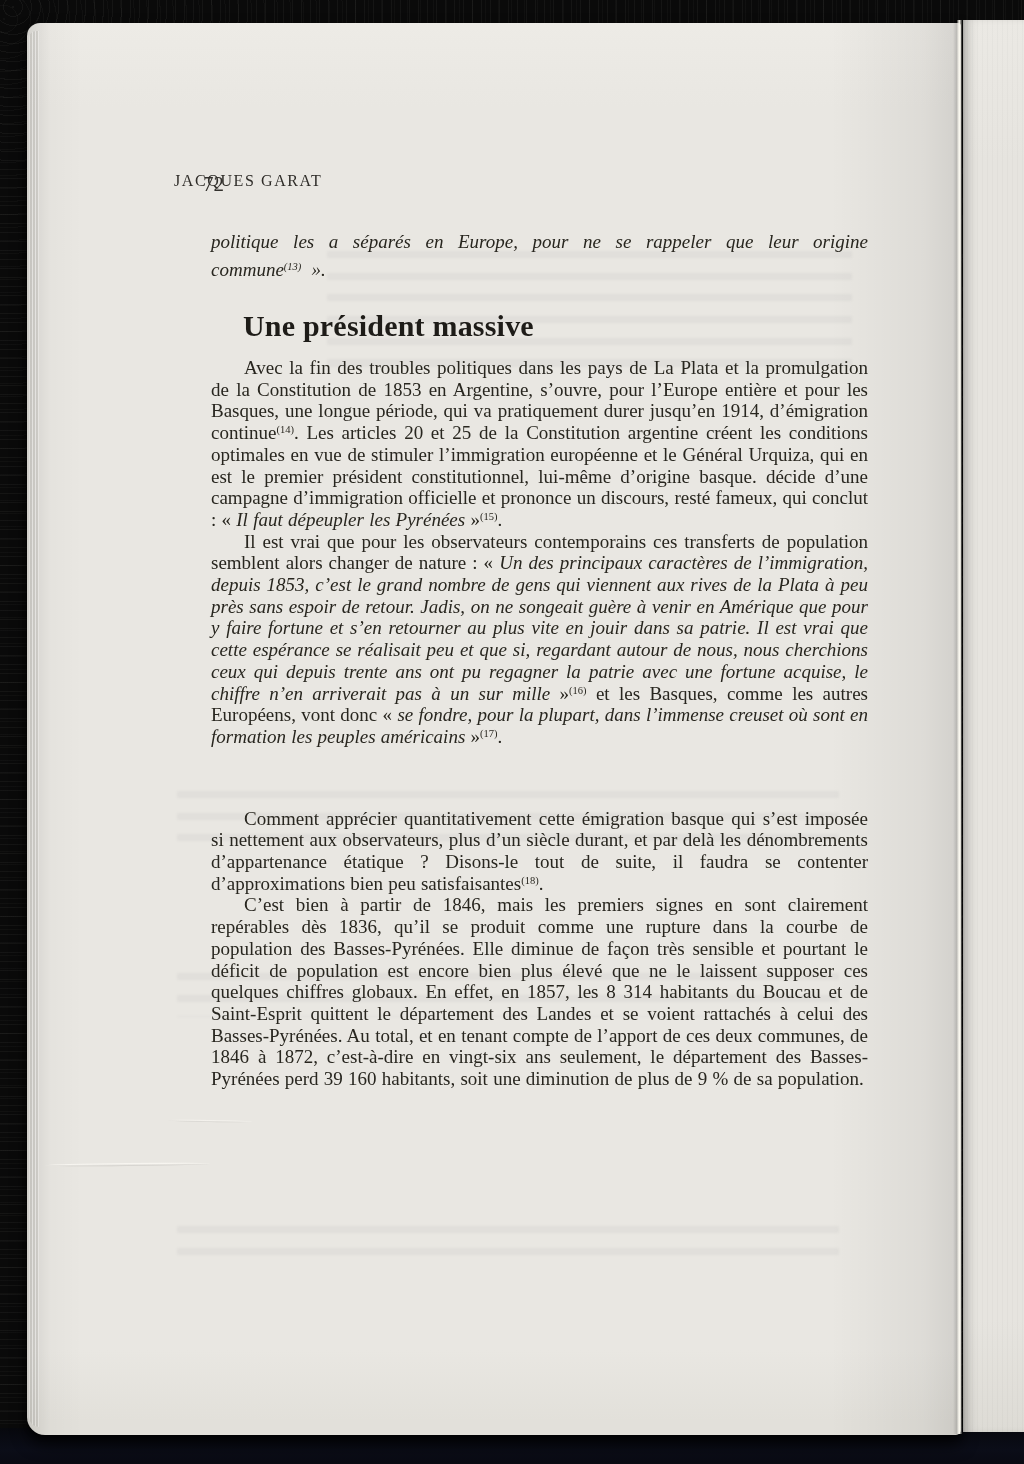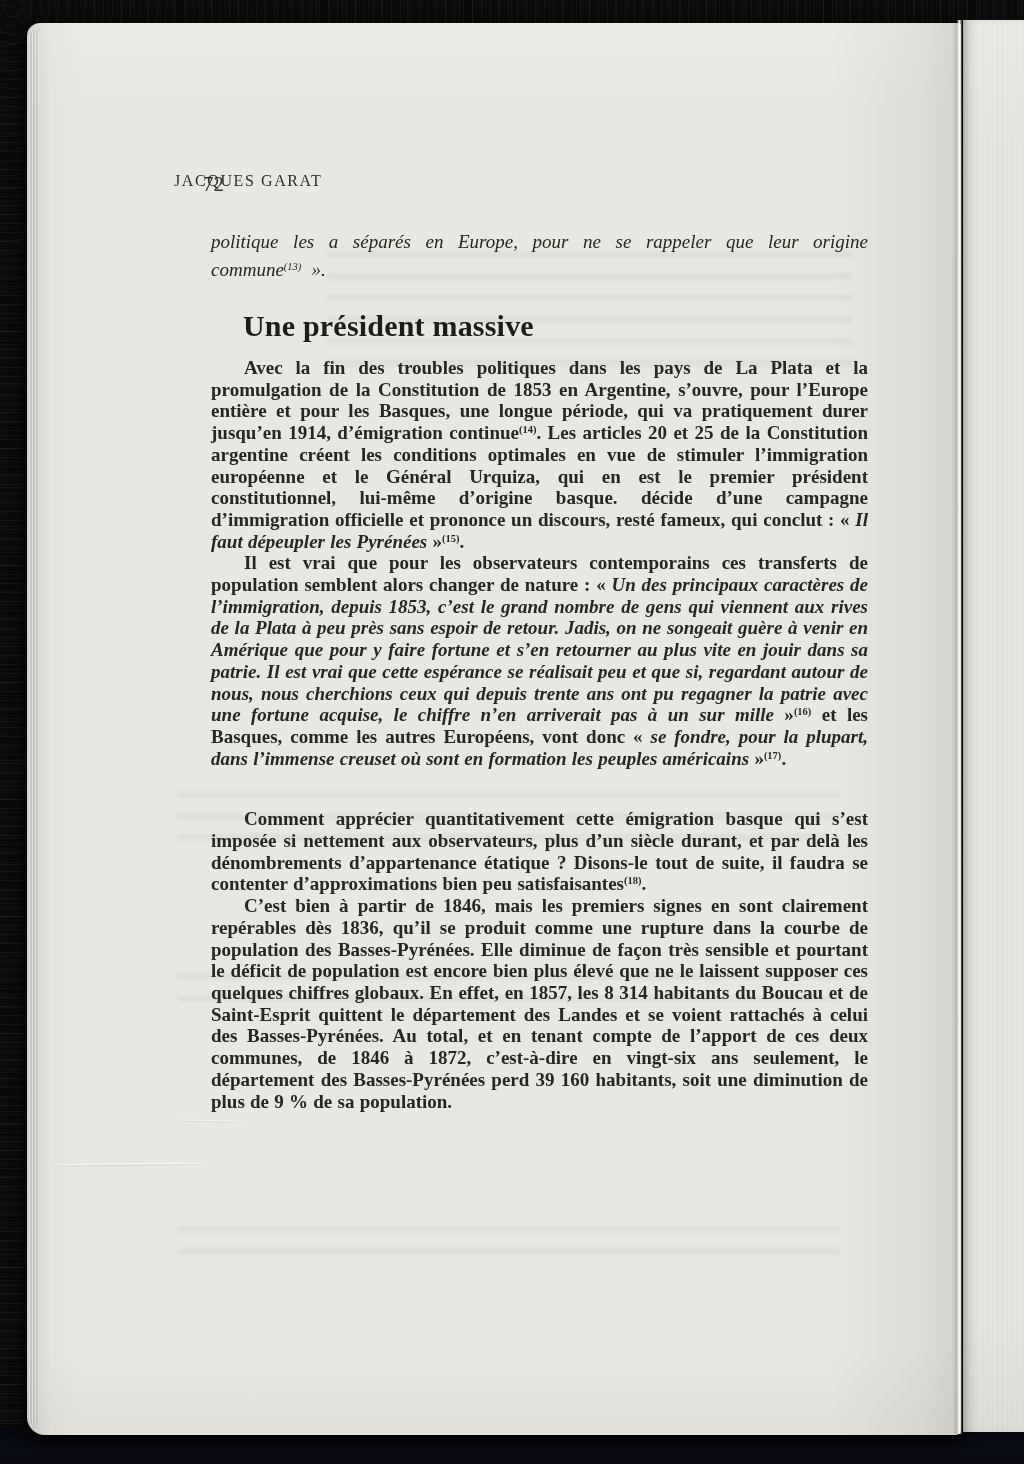--- a/index.html
+++ b/index.html
@@ -95,24 +95,23 @@
     color: #1e1c18;
     letter-spacing: 0.2px;
   }
   p.body {
     margin: 0;
     font-size: 19px; line-height: 21.7px;
     text-align: justify;
     text-indent: 33px;
     hyphens: auto;
     word-spacing: 0.5px;
-    font-weight: bold;
   }
   p.body.first-after-heading { margin-top: 15px; }
-  p.body.gap-before { margin-top: 39px; }
+  p.body.gap-before { margin-top: 60px; }
   .it { font-style: italic; }
   sup {
     font-size: 10.5px; line-height: 0;
     vertical-align: 6px; letter-spacing: 0;
   }
   
   .ghost {
     position: absolute; pointer-events: none;
     filter: blur(1.3px); opacity: 0.33; z-index: 1;
     background: repeating-linear-gradient(180deg,

